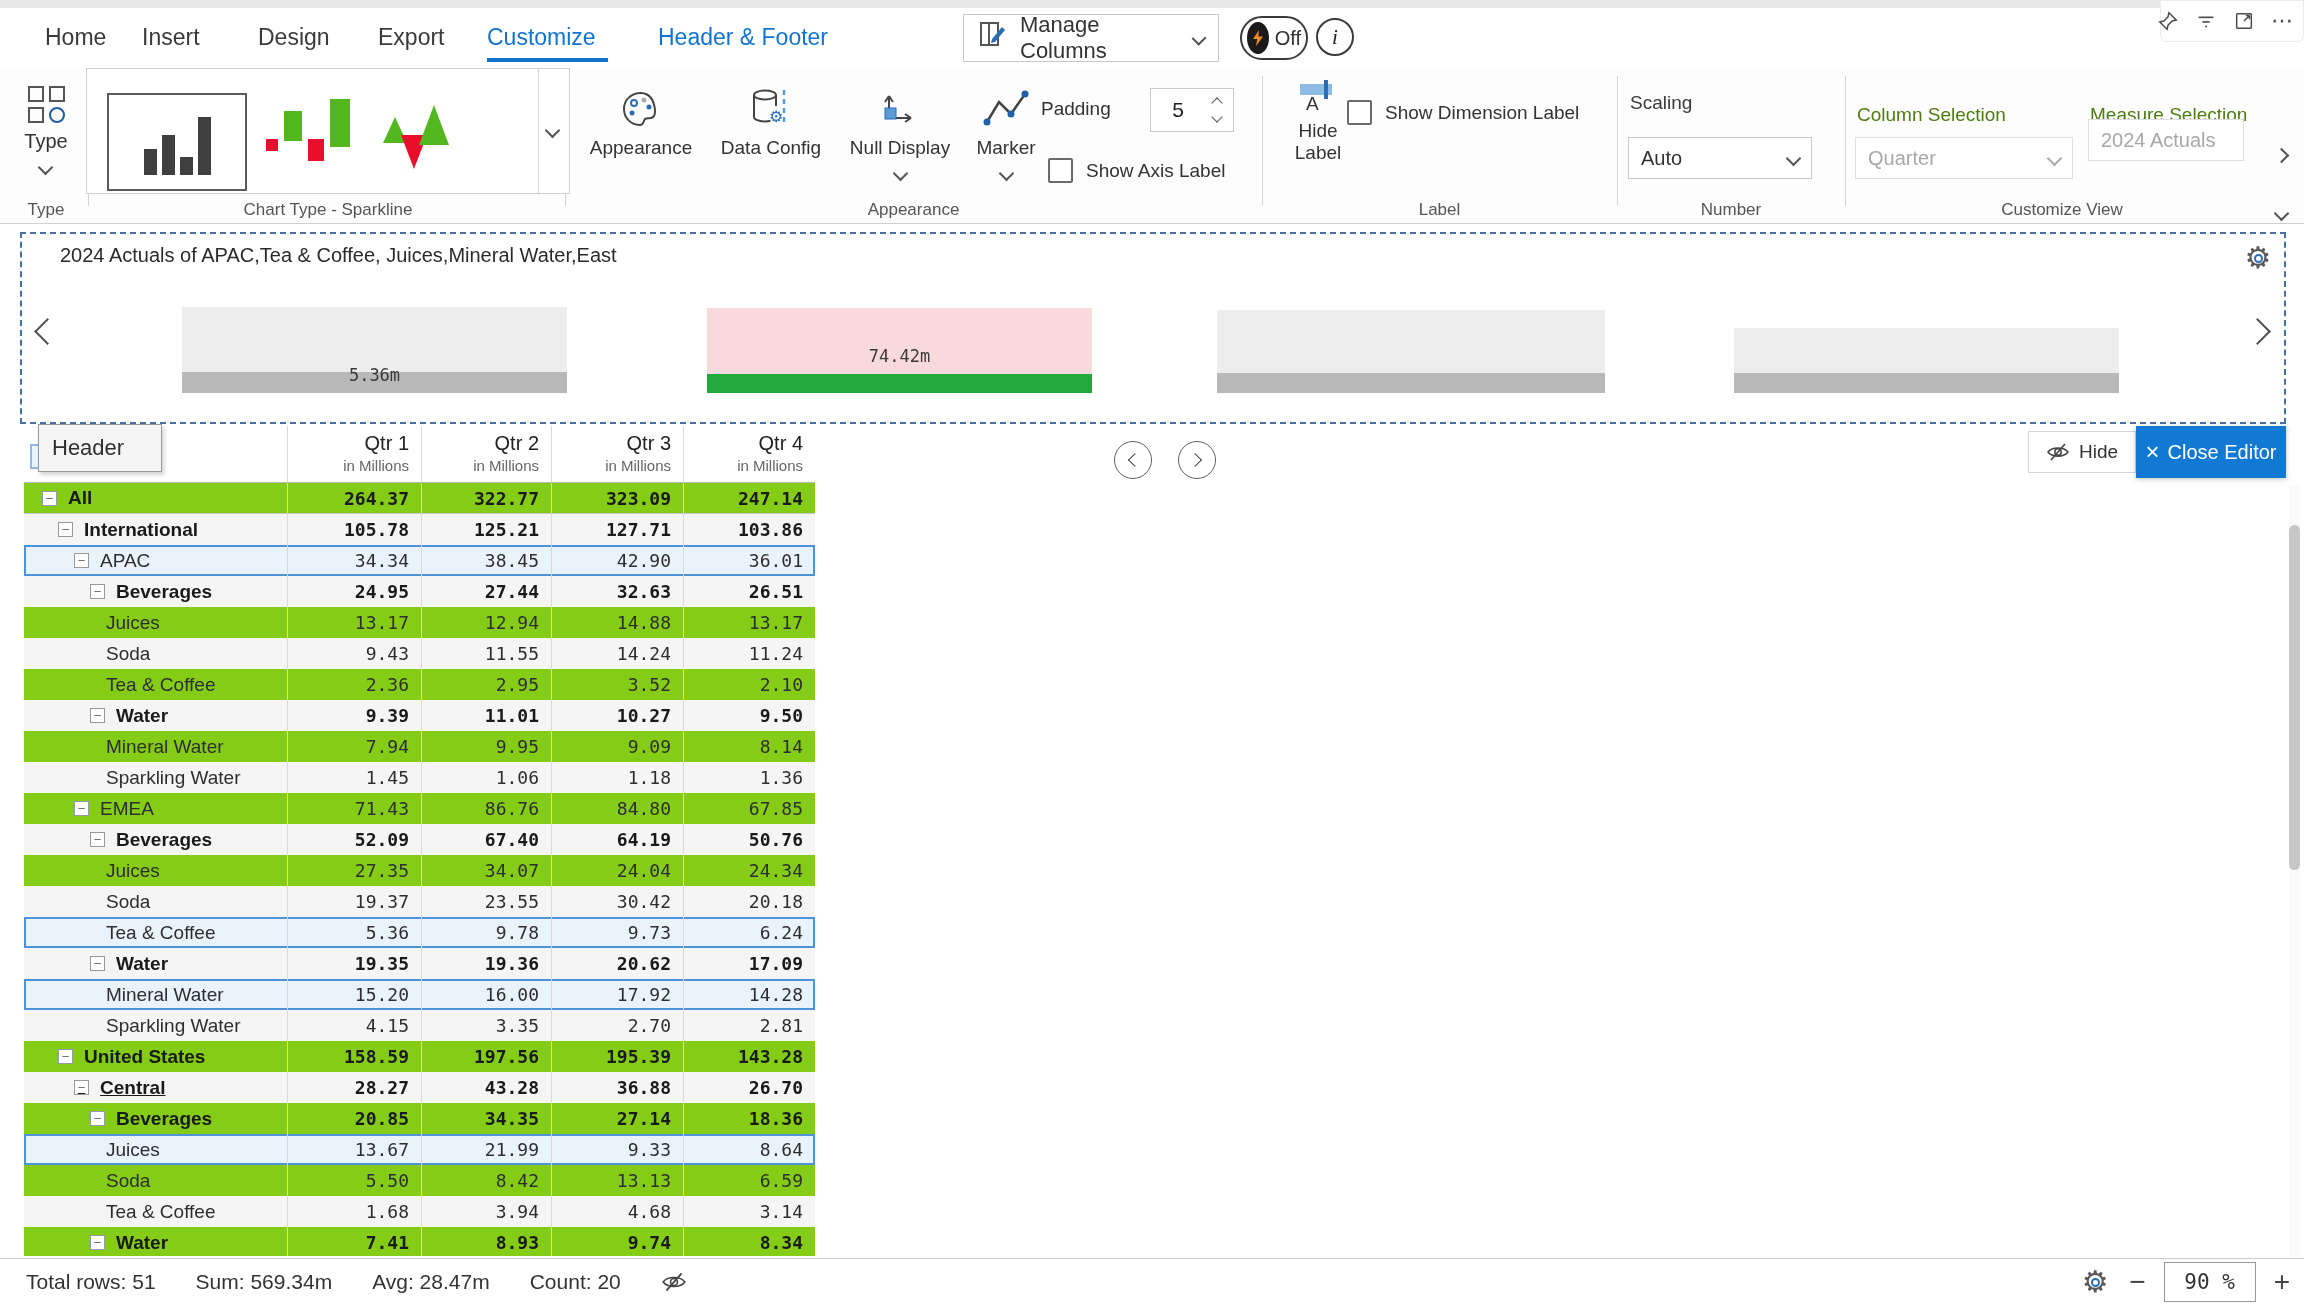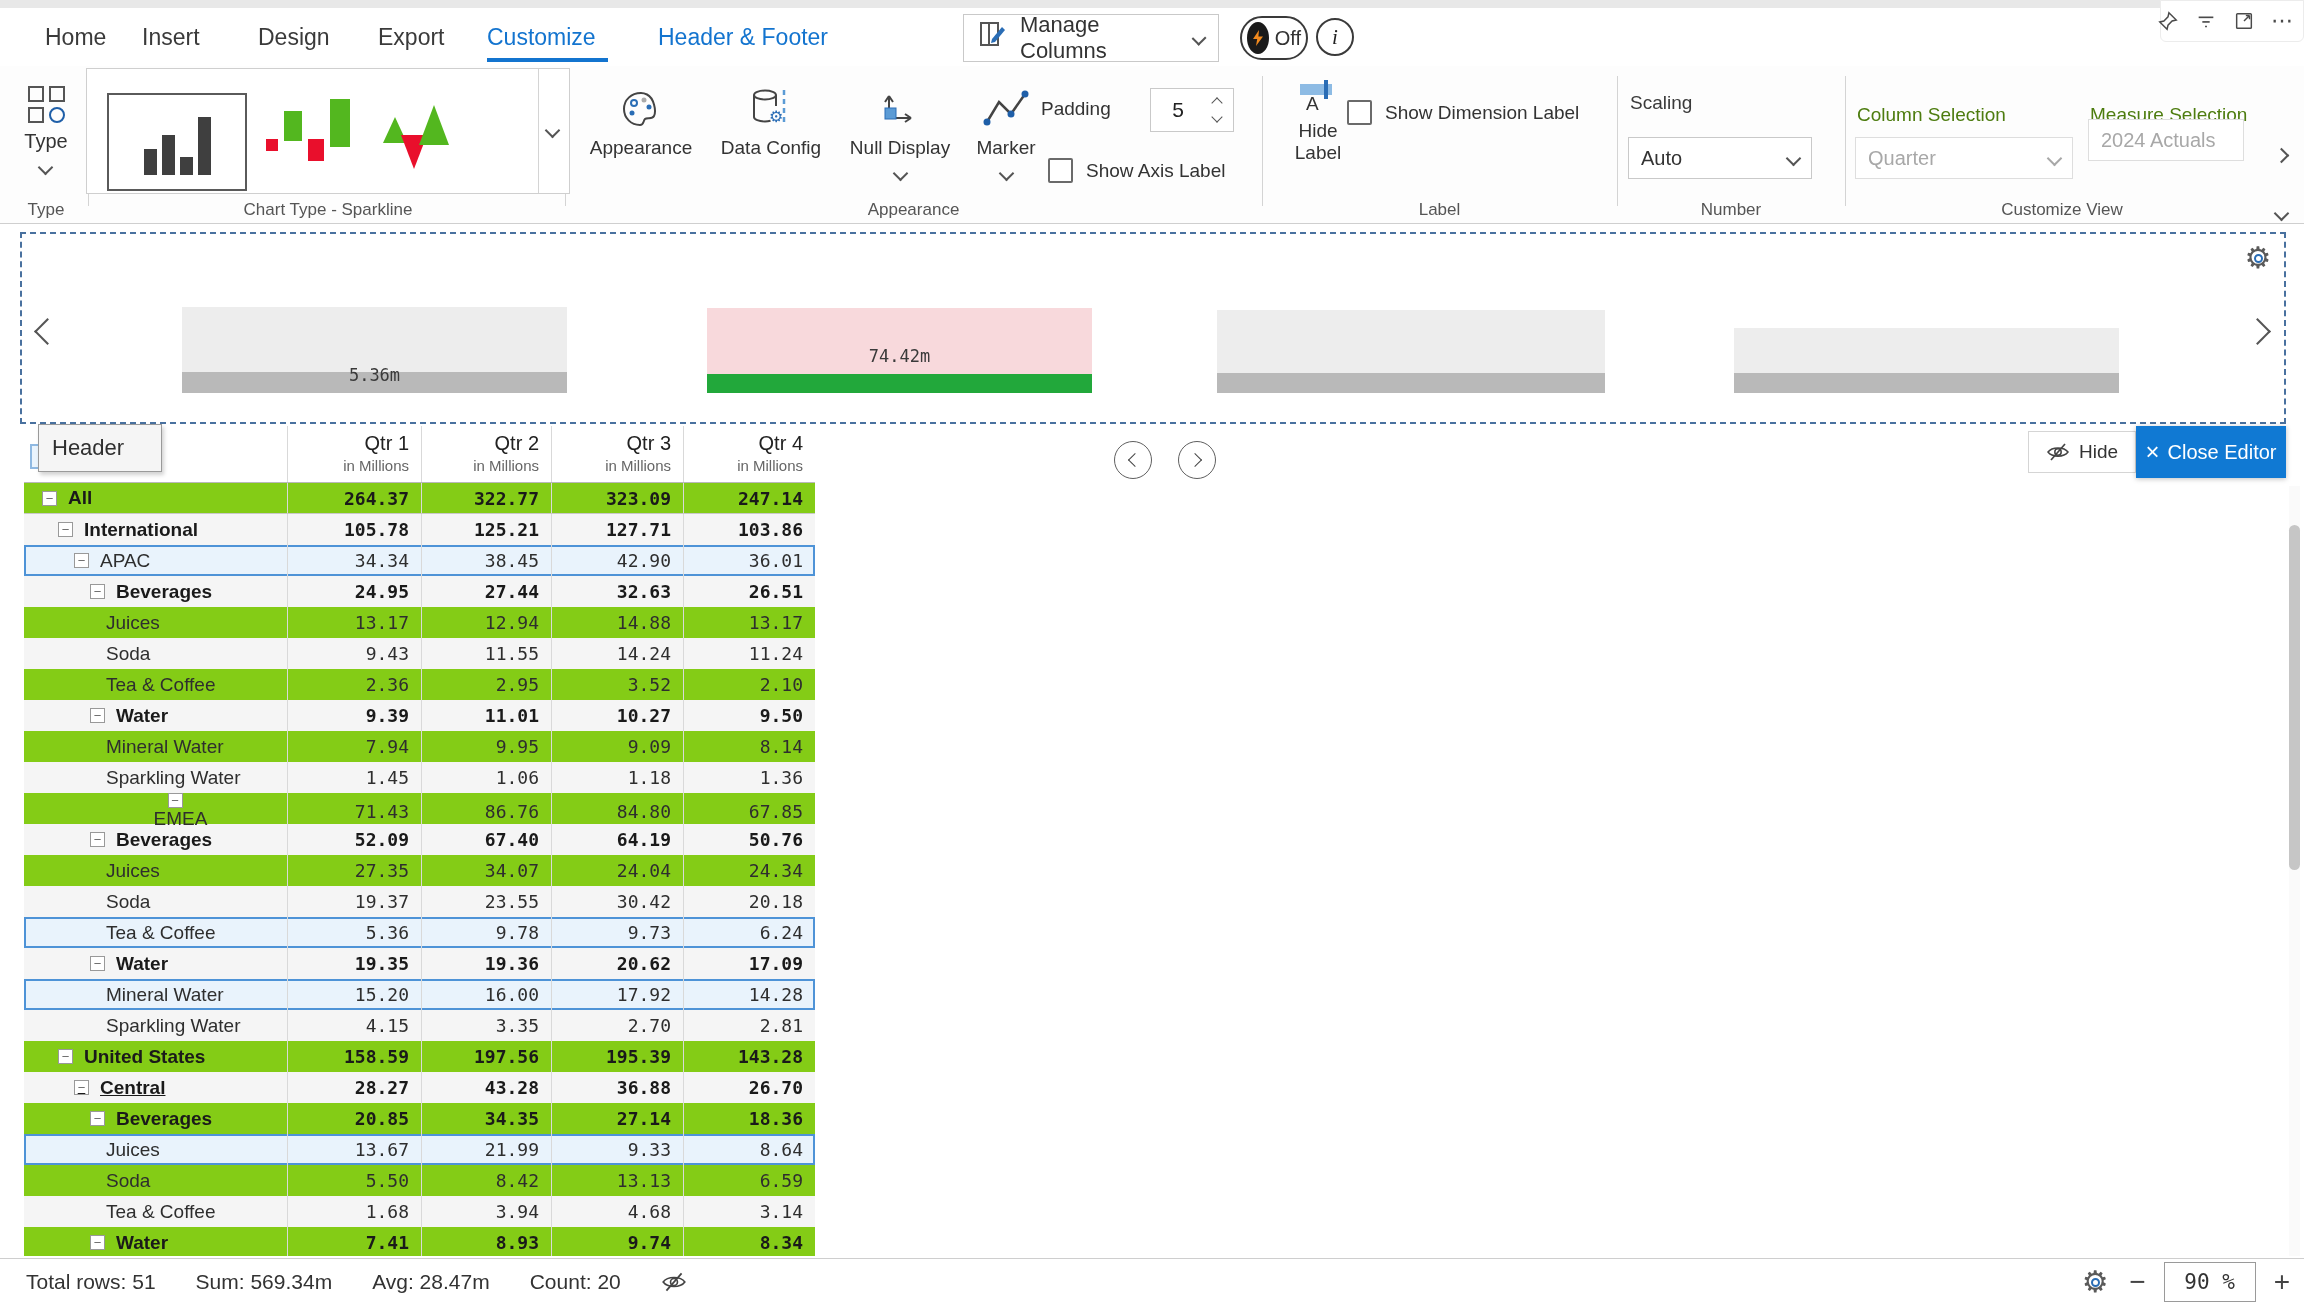--- a/index.html
+++ b/index.html
@@ -340,20 +340,21 @@
     <div class="dropdown dim" style="left:2088px;top:53px;width:156px">
       <span>2024 Actuals</span>
     </div>
     <div class="group-label" style="left:1900px;width:324px">Customize View</div>
 
     <span class="chev right" style="position:absolute;left:2276px;top:84px"></span>
     <span class="chev" style="position:absolute;left:2276px;top:142px"></span>
   </div>
 
   <div class="abs" id="editor">
+    <div id="editor-title">2024 Actuals of APAC,Tea &amp; Coffee, Juices,Mineral Water,East</div>
     <div class="gear" id="editor-gear">⚙<span class="dot"></span></div>
     <span class="bigchev l" style="position:absolute;left:16px;top:88px"></span>
     <span class="bigchev r" style="position:absolute;left:2226px;top:88px"></span>
 
     <div class="tile" id="tile1">
       <div class="top"></div>
       <div class="band"></div>
       <div class="tlabel mono">5.36m</div>
     </div>
     <div class="tile" id="tile2">
@@ -507,21 +508,21 @@
         <div class="trow">
           <div class="cell name" style="padding-left: 82px;">
             <span>Sparkling Water</span>
           </div>
           <div class="cell val">1.45</div>
           <div class="cell val">1.06</div>
           <div class="cell val">1.18</div>
           <div class="cell val">1.36</div>
         </div>
         <div class="trow">
-          <div class="cell name" style="padding-left: 50px; flex-direction: column;">
+          <div class="cell name" style="padding-left: 50px;">
             <span class="toggle"></span>
             <span>EMEA</span>
           </div>
           <div class="cell val">71.43</div>
           <div class="cell val">86.76</div>
           <div class="cell val">84.80</div>
           <div class="cell val">67.85</div>
         </div>
         <div class="trow bold">
           <div class="cell name" style="padding-left: 66px;">

